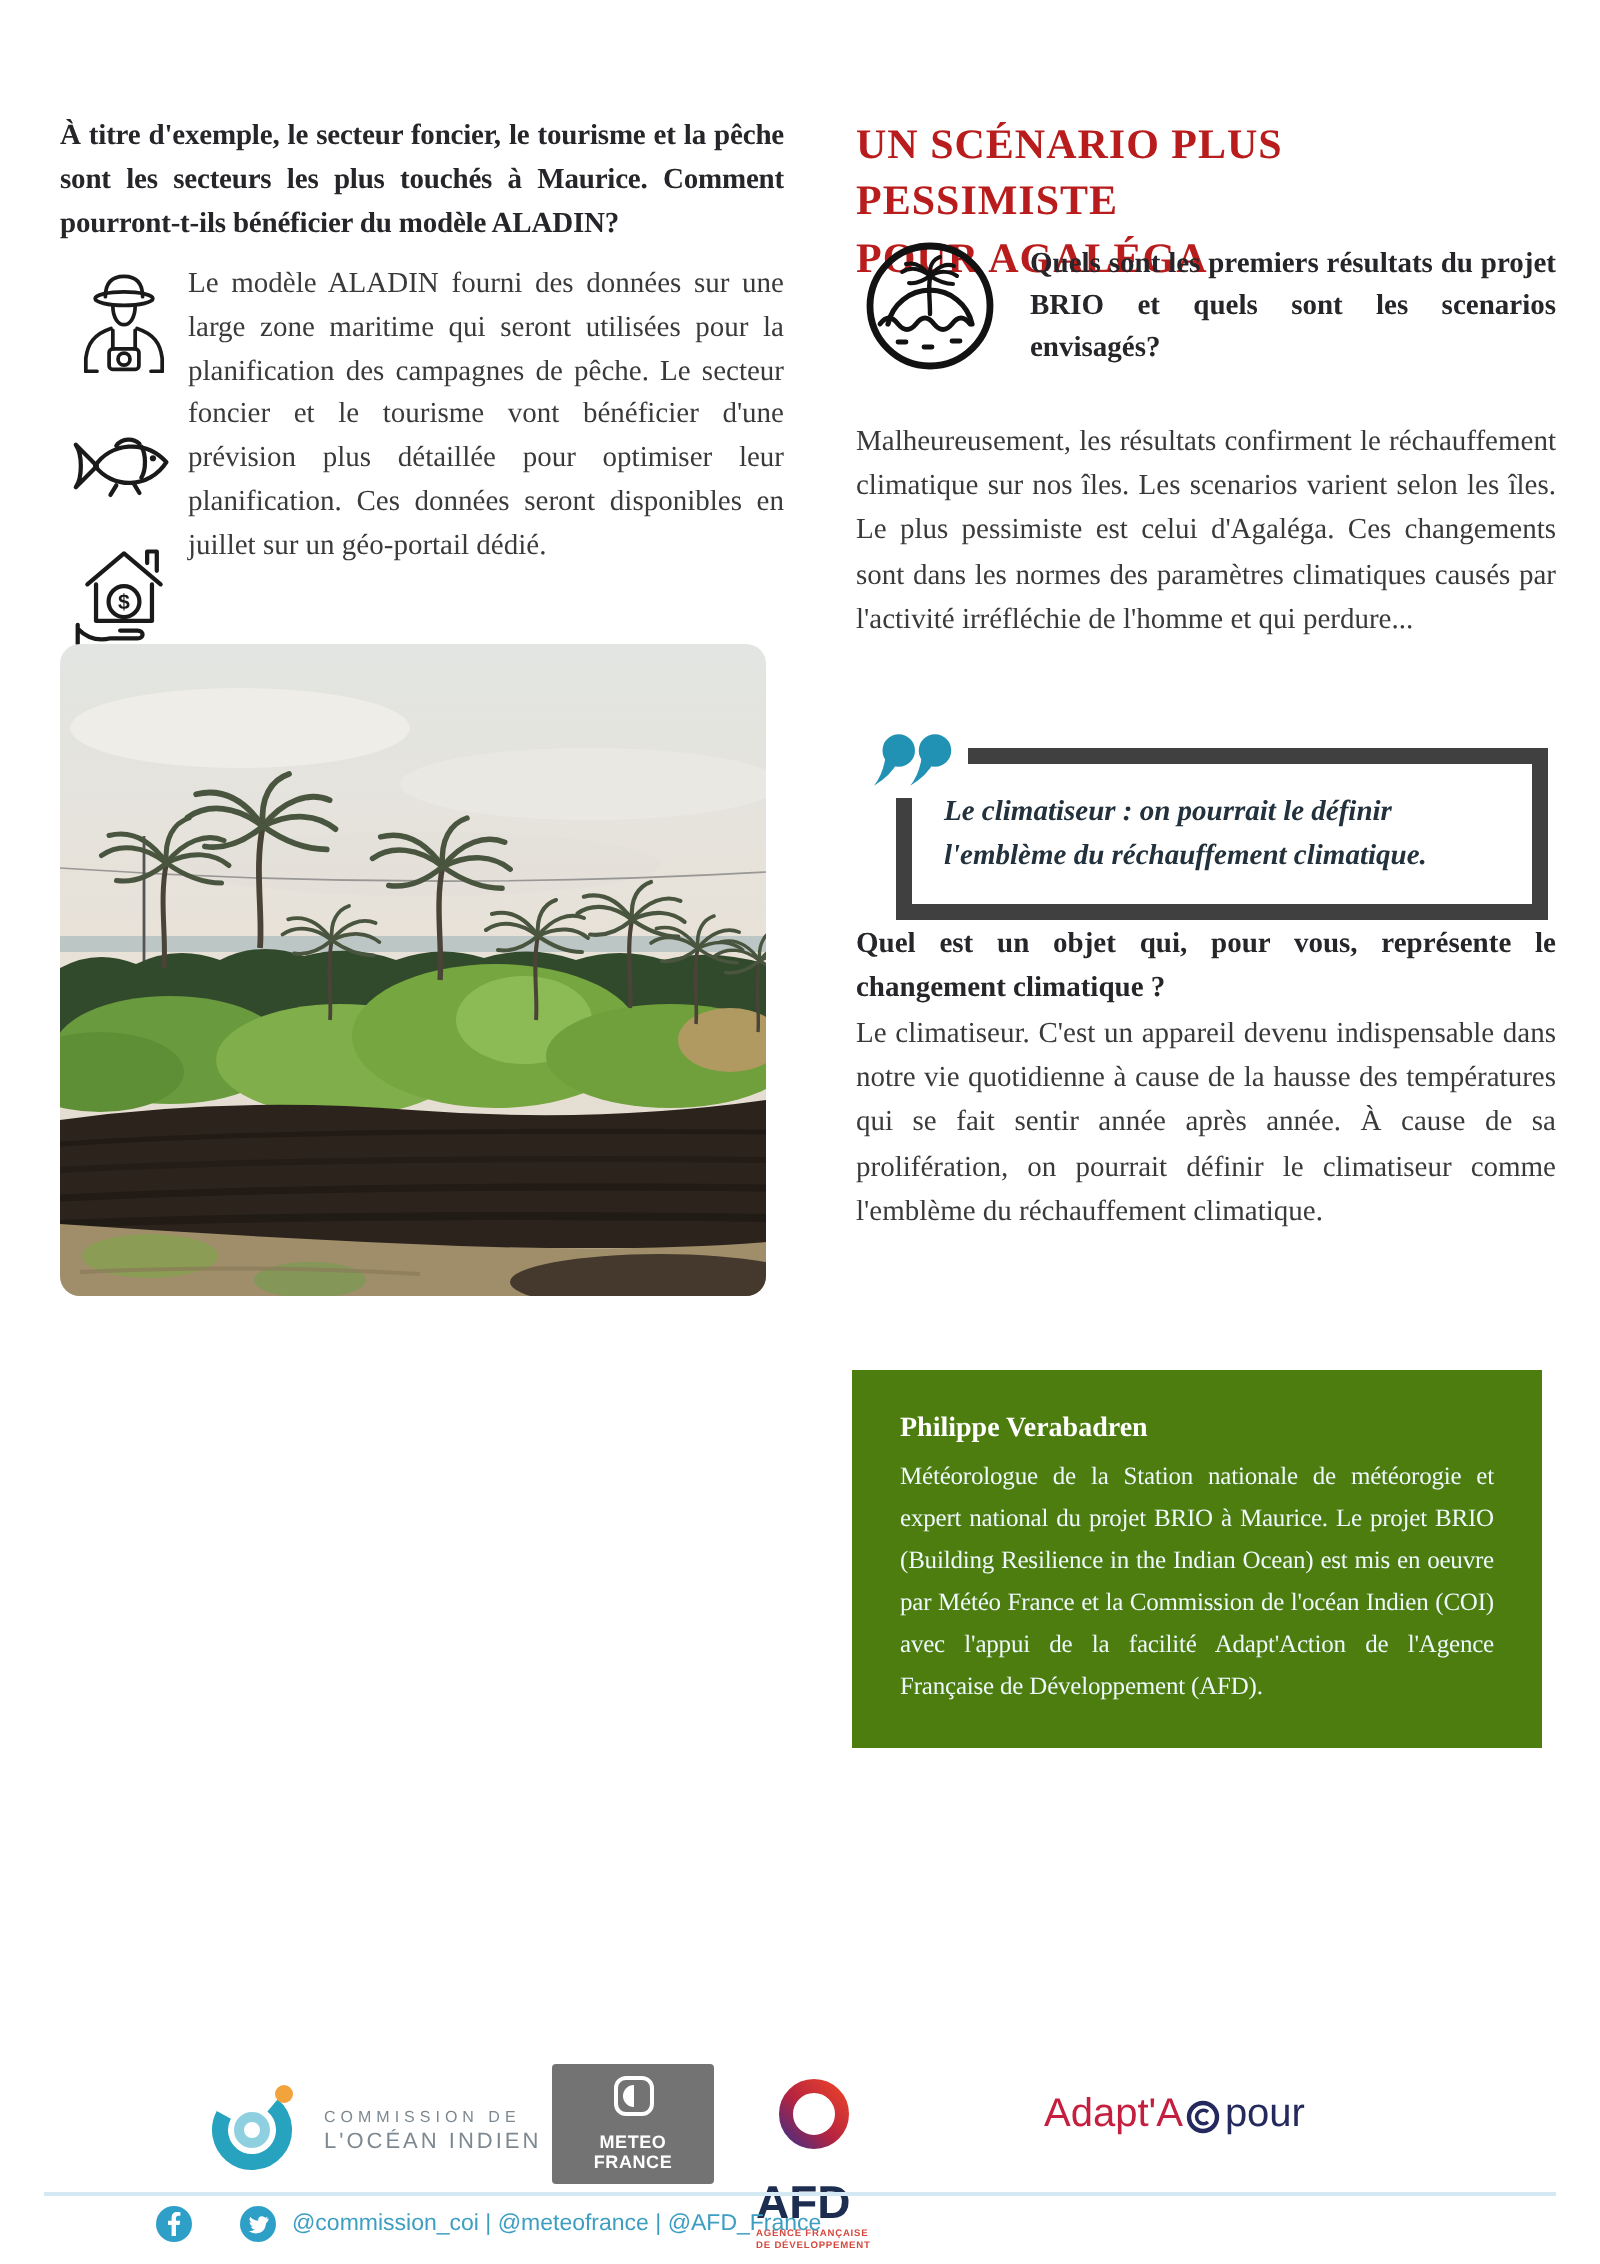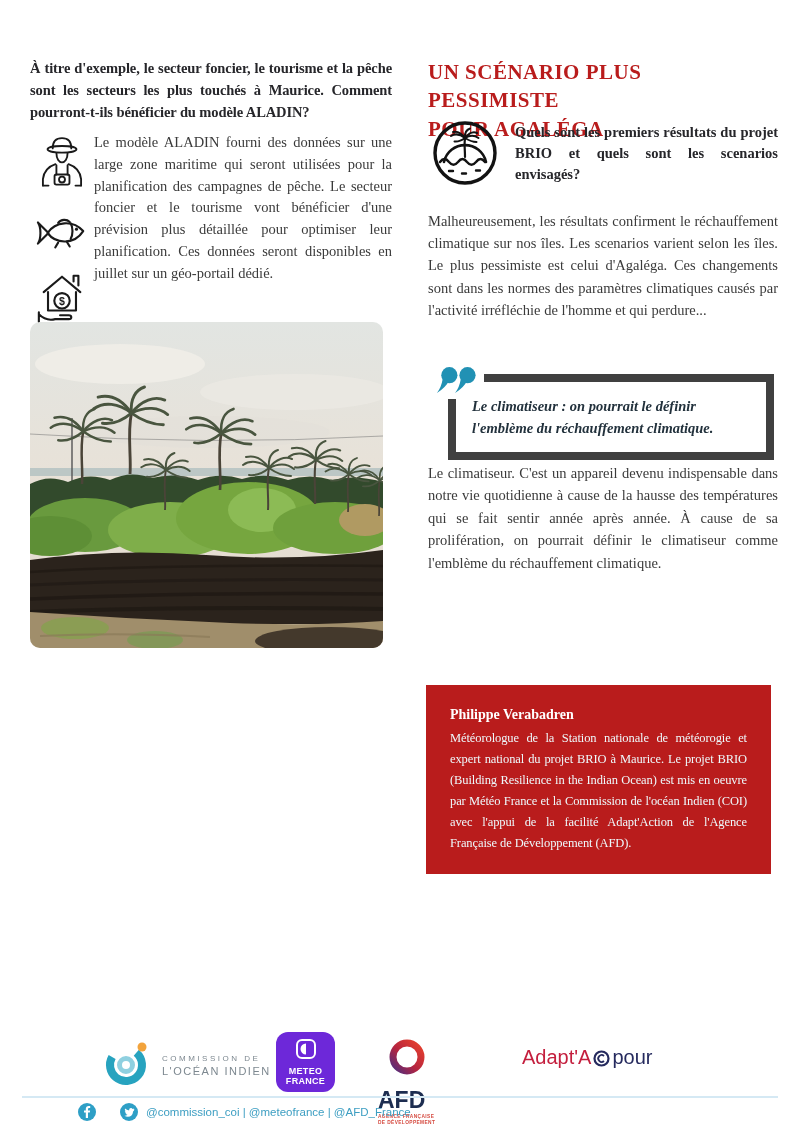--- a/index.html
+++ b/index.html
@@ -25,32 +25,32 @@
   .answer1 { position:absolute; left:428px; top:210px; width:350px;
     font-size:14.5px; line-height:1.53; color:#3a3a3a; text-align:justify; }
   .quote-box { position:absolute; left:448px; top:374px; width:326px;
     border:8px solid #404040; padding:14px 14px 12px 16px; }
   .quote-box p { font-style:italic; font-weight:bold; font-size:14.5px; line-height:1.5; color:#22313c; }
   .quote-icon { position:absolute; left:-20px; top:-17px; background:#ffffff; padding:0 6px 4px 0; line-height:0; }
   .q2a2 { position:absolute; left:428px; top:462px; width:350px; }
   .bold-q { font-weight:bold; font-size:14.5px; line-height:1.5; color:#26262a; text-align:justify; }
   .answer2 { font-size:14.5px; line-height:1.55; color:#3a3a3a; text-align:justify; }
   .bio-box { position:absolute; left:426px; top:685px; width:345px; min-height:185px;
-    background:#b91c1c; padding:22px 24px 20px 24px; }
+    background:#4d7c0f; padding:22px 24px 20px 24px; }
   .bio-name { color:#ffffff; font-weight:bold; font-size:14px; margin-bottom:5px; }
   .bio-text { color:#eef9fc; font-size:12.5px; line-height:1.68; text-align:justify; letter-spacing:-0.1px; }
 
   
   .logo { position:absolute; display:flex; align-items:center; }
   .logo-coi { left:102px; top:1038px; gap:10px; }
   .coi-text { font-family:"Liberation Sans", sans-serif; color:#7d8890; }
   .coi-l1 { font-size:8px; letter-spacing:2.5px; }
   .coi-l2 { font-size:11px; letter-spacing:1.5px; margin-top:2px; }
-  .logo-meteo { left:276px; top:1032px; width:59px; height:60px; background:#6d28d9;
-    flex-direction:column; justify-content:center; gap:3px; border-radius:12px; }
+  .logo-meteo { left:276px; top:1032px; width:81px; height:60px; background:#737373;
+    flex-direction:column; justify-content:center; gap:3px; border-radius:2px; }
   .meteo-txt { color:#ffffff; font-family:"Liberation Sans", sans-serif; font-weight:bold; font-size:9px;
     line-height:1.1; text-align:center; letter-spacing:0.3px; }
   .logo-afd { left:378px; top:1036px; gap:7px;flex-direction:column; }
   .afd-txt { display:flex; flex-direction:column; }
   .afd-big { font-family:"Liberation Sans", sans-serif; font-weight:bold; font-size:23px; color:#1d2d50; line-height:1; }
   .afd-sub { font-family:"Liberation Sans", sans-serif; font-weight:bold; font-size:4.8px; color:#d5493f;
     letter-spacing:0.4px; line-height:1.35; margin-top:2px; }
   .logo-adapt { left:522px; top:1046px; font-family:"Liberation Sans", sans-serif; font-weight:normal; font-size:20px; gap:1px; }
   .adapt-red { color:#c41f3e; }
   .adapt-navy { color:#252a5e; }
@@ -200,20 +200,21 @@
         <circle cx="9" cy="10" r="8.5"></circle>
         <path d="M2,14 Q0.5,23 -4,28.5 Q5,23 8.5,16 Z"></path>
         <circle cx="28" cy="10" r="8.5"></circle>
         <path d="M21,14 Q19.5,23 15,28.5 Q24,23 27.5,16 Z"></path>
       </svg>
     </span>
     <p>Le climatiseur : on pourrait le définir l'emblème du réchauffement climatique.</p>
   </div>
 
   <div class="q2a2">
+    <p class="bold-q">Quel est un objet qui, pour vous, représente le changement climatique ?</p>
     <p class="answer2">Le climatiseur. C'est un appareil devenu indispensable dans notre vie quotidienne à cause de la hausse des températures qui se fait sentir année après année. À cause de sa prolifération, on pourrait définir le climatiseur comme l'emblème du réchauffement climatique.</p>
   </div>
 
   <div class="bio-box">
     <p class="bio-name">Philippe Verabadren</p>
     <p class="bio-text">Météorologue de la Station nationale de météorogie et expert national du projet BRIO à Maurice. Le projet BRIO (Building Resilience in the Indian Ocean) est mis en oeuvre par Météo France et la Commission de l'océan Indien (COI) avec l'appui de la facilité Adapt'Action de l'Agence Française de Développement (AFD).</p>
   </div>
 
   <div class="logo logo-coi">
     <span>

